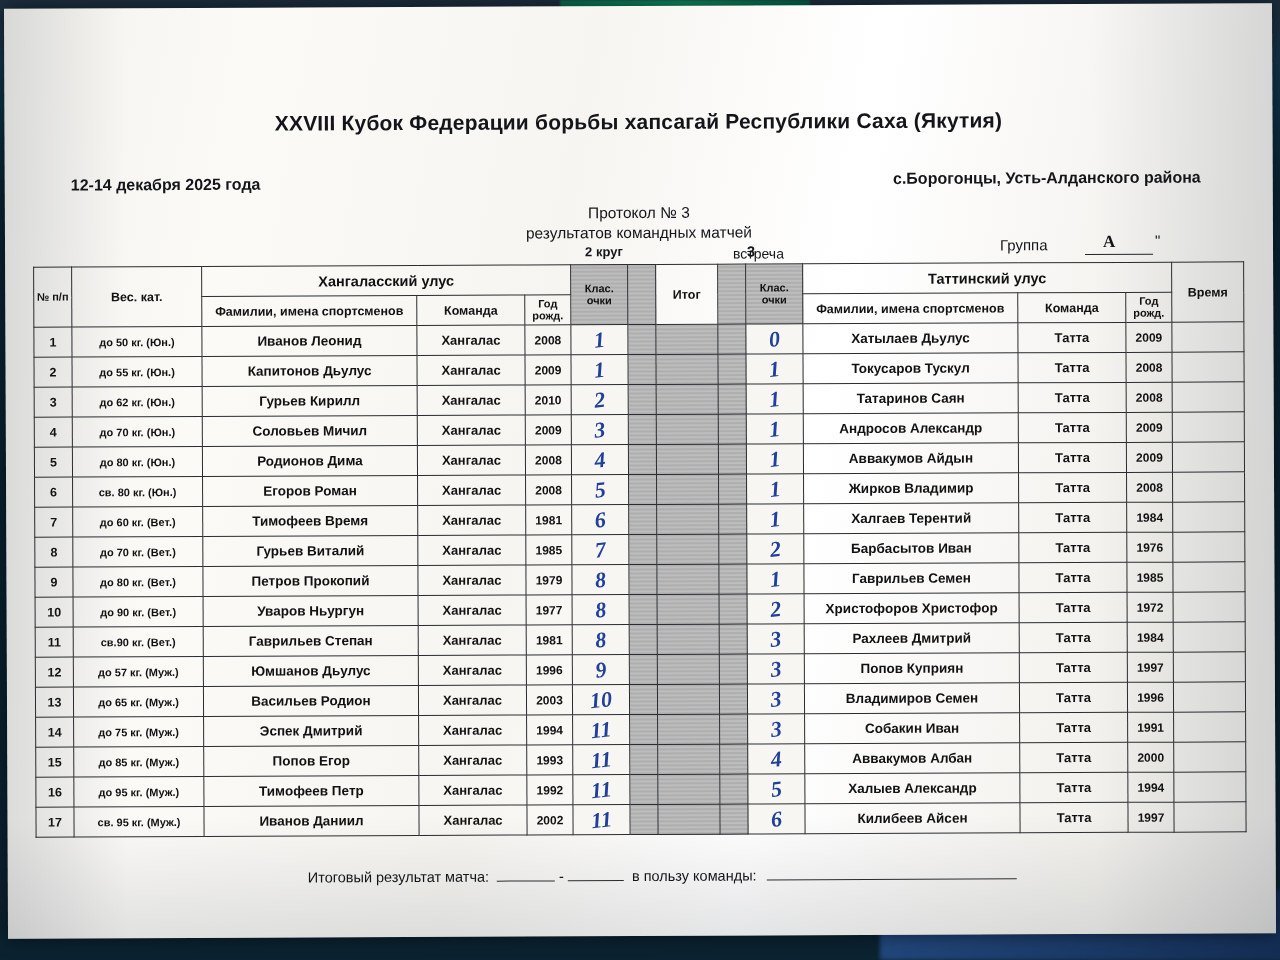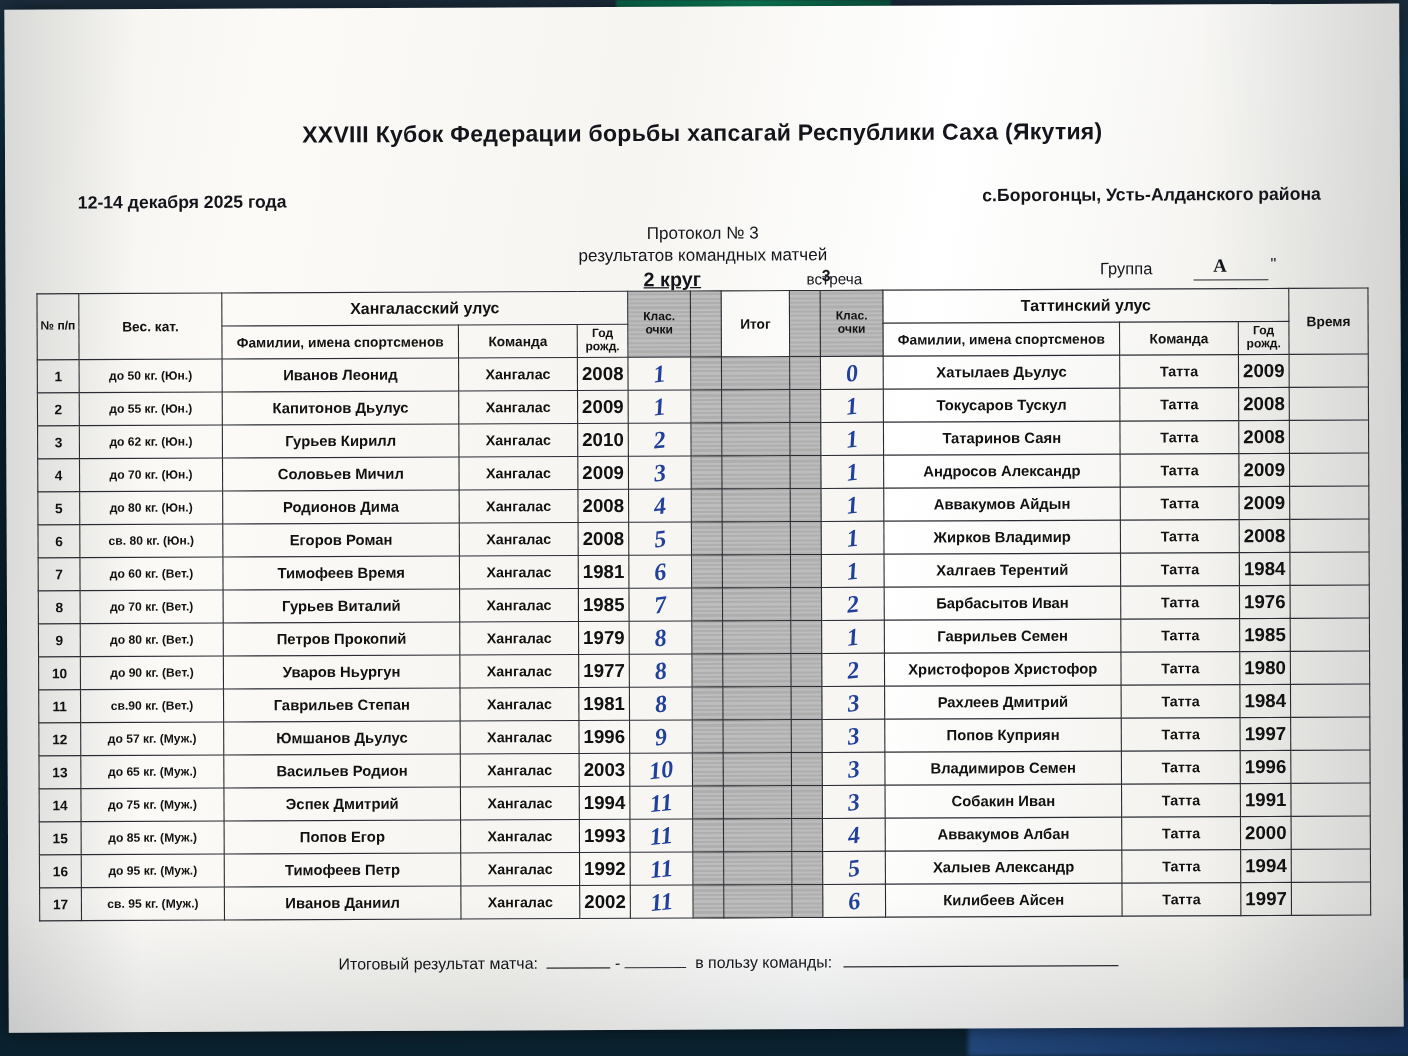--- a/index.html
+++ b/index.html
@@ -99,23 +99,22 @@
     position: absolute;
     top: 218px;
     left: 0; right: 0;
     text-align: center;
     font-size: 15.5px;
   }
   .round-line {
     position: absolute;
     top: 238px;
     left: 580px;
-    font-size: 18px;
+    font-size: 13px;
     font-weight: bold;
-    text-decoration: underline;
   }
   .meeting-num {
     position: absolute;
     top: 238px;
     left: 742px;
     font-size: 14.5px;
     font-weight: bold;
   }
   .meeting-label {
     position: absolute;
@@ -170,21 +169,21 @@
     color: #111;
   }
   .h-small { font-size: 11px; font-weight: bold; line-height: 1.05; }
   .h-med { font-size: 12.5px; font-weight: bold; }
   .h-big { font-size: 14.5px; font-weight: bold; }
 
   td.num { font-size: 12.5px; font-weight: bold; }
   td.cat { font-size: 11px; font-weight: bold; }
   td.name { font-size: 13.5px; font-weight: bold; margin-top: 18px; }
   td.team { font-size: 13px; font-weight: bold; }
-  td.year { font-size: 17px; font-weight: bold; }
+  td.year { font-size: 12px; font-weight: bold; }
 
   
   td.shaded, th.shaded {
     background: #b9b9b9;
     background-image: repeating-linear-gradient(0deg, rgba(0,0,0,.06) 0 2px, rgba(255,255,255,.05) 2px 4px);
   }
   .score-hand {
     font-family: "Liberation Serif", serif;
     font-size: 22px;
     color: #20409a;
@@ -478,21 +477,21 @@
               <span class="score-hand">8</span>
             </td>
             <td class="shaded"></td>
             <td class="shaded"></td>
             <td class="shaded"></td>
             <td class="score-cell hand-right">
               <span class="score-hand">2</span>
             </td>
             <td class="name">Христофоров Христофор</td>
             <td class="team">Татта</td>
-            <td class="year">1980</td>
+            <td class="year">1972</td>
             <td class="time"></td>
           </tr>
           <tr>
             <td class="num">11</td>
             <td class="cat">св.90 кг. (Вет.)</td>
             <td class="name">Гаврильев Степан</td>
             <td class="team">Хангалас</td>
             <td class="year">1981</td>
             <td class="score-cell hand-left">
               <span class="score-hand">8</span>

